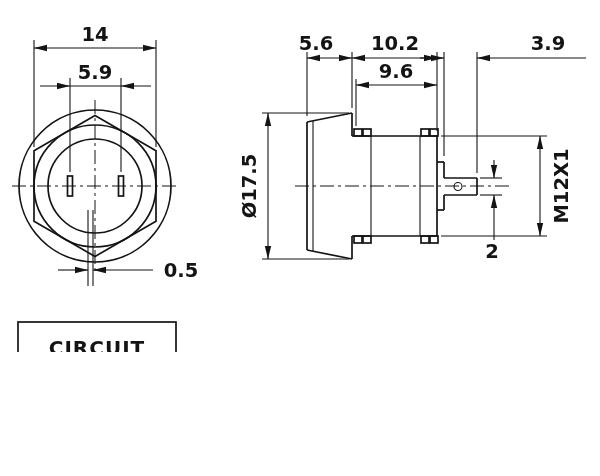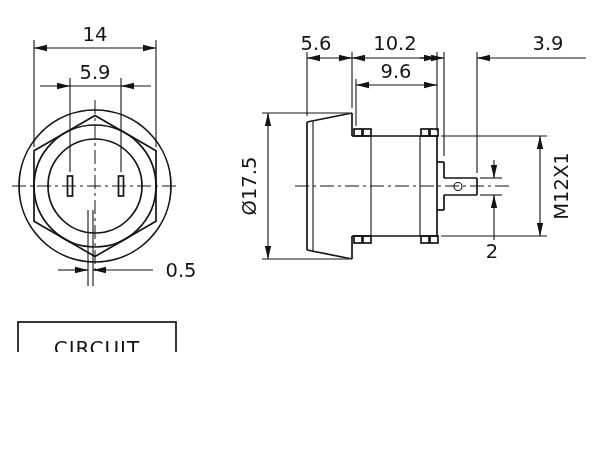--- a/index.html
+++ b/index.html
@@ -1,16 +1,16 @@
 <!DOCTYPE html>
 <html><head>
 <meta charset="utf-8">
 <style>
   html,body{margin:0;padding:0;background:#ffffff;}
-  .stage{width:600px;height:352px;position:relative;background:#fff;font-family:"DejaVu Sans","Liberation Sans",sans-serif;}
+  .stage{width:600px;height:352px;position:relative;background:#fff;font-family:"DejaVu Sans","Liberation Sans",sans-serif;font-weight:bold;}
   svg{display:block;}
   .obj{stroke:#141414;stroke-width:1.7;fill:none;stroke-linejoin:miter;stroke-linecap:butt;}
   .thin{stroke:#141414;stroke-width:1.1;fill:none;}
   .cl{stroke:#141414;stroke-width:1;fill:none;stroke-dasharray:14 4 3 4;}
   .ah{fill:#141414;stroke:none;}
   text{fill:#141414;}
   .dtxt{font-size:19.5px;}
   .ctxt{font-size:20px;letter-spacing:1px;}
 </style>
 </head>

